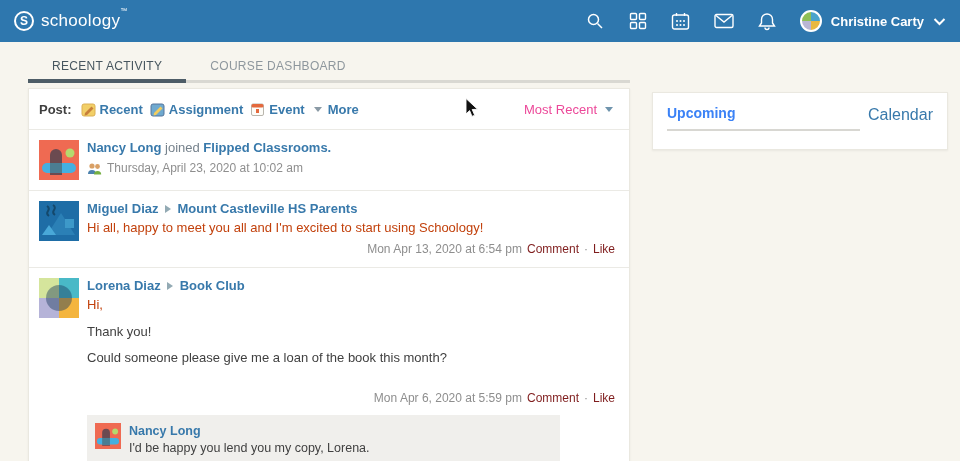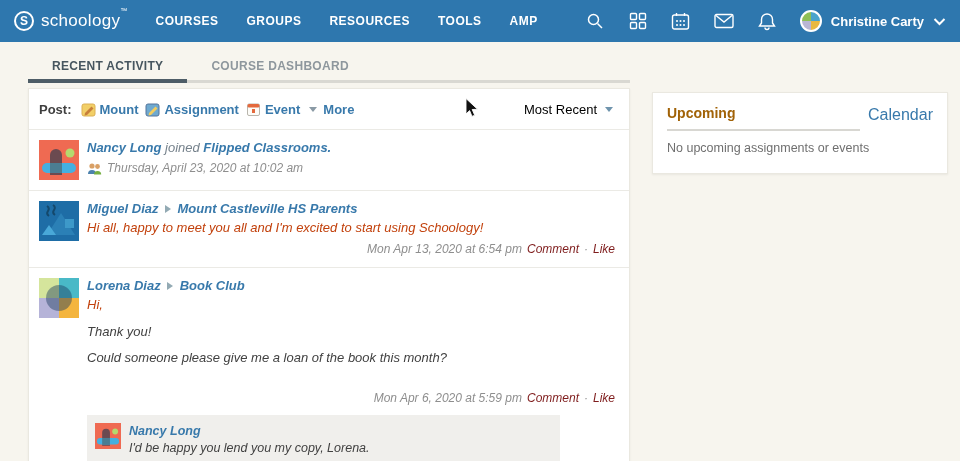--- a/index.html
+++ b/index.html
@@ -19,44 +19,44 @@
   .menu-item { color:#fff; font-size:12px; font-weight:bold; letter-spacing:.5px; cursor:pointer; }
   .nav-right { margin-left:auto; display:flex; align-items:center; gap:23px;text-align:right; }
   .nav-icon { width:20px; height:20px; display:flex; align-items:center; justify-content:center; cursor:pointer; }
   .user-chip { display:flex; align-items:center; gap:9px; cursor:pointer; }
   .nav-avatar { width:22px; height:22px; border-radius:50%; border:2px solid #fff;
      background:conic-gradient(#4aa3cc 0 25%, #e9b83f 0 50%, #b9b6d4 0 75%, #8fbf57 0 100%); }
   .user-name { color:#fff; font-size:13px; font-weight:bold; }
 
   
   .tabs { display:flex; margin:11px 0 0 28px; width:602px; border-bottom:3px solid #d9d8d2; }
-  .tab { font-size:12px; font-weight:bold; letter-spacing:.3px; color:#8e979d;
+  .tab { font-size:12px; font-weight:normal; letter-spacing:.3px; color:#8e979d;
          padding:6px 24px 6px; cursor:pointer; margin-bottom:-3px; border-bottom:3px solid transparent; }
   .tab.active { color:#47565f; border-bottom:4px solid #4e5d67; margin-bottom:-3.5px; }
 
   
   .content { display:flex; align-items:flex-start; margin:5px 0 0 28px; }
   .card { background:#fff; border:1px solid #eae8e0; box-shadow:0 1px 2px rgba(0,0,0,.06); }
   .feed-card { width:602px; min-height:375px; }
   .sidebar { margin-left:22px; width:296px; }
   .upcoming-card { margin-top:4px; padding:12px 14px 18px; }
 
   
   .post-bar { display:flex; align-items:flex-start; gap:7px; padding:13px 14px 12px 10px; }
   .post-label { font-size:13px; font-weight:bold; color:#3f3f3f; margin-right:2px; }
   .post-action { display:flex; align-items:center; gap:4px; color:#3879ab; font-weight:bold;
                  font-size:13px; cursor:pointer; }
   .caret-down { width:0; height:0; border-left:4px solid transparent; border-right:4px solid transparent;
                 border-top:5px solid #8a9aa5; margin:0 2px; }
-  .sort-control { margin-left:auto; display:flex; align-items:center; gap:6px; color:#000000;
+  .sort-control { margin-left:auto; display:flex; align-items:center; gap:6px; color:#ec4899;
                   font-size:13px; cursor:pointer; }
   .sort-control .caret-down { border-top-color:#6f94ad; }
 
   
-  .feed-item { display:flex; padding:10px 14px 10px 10px; border-top:1px solid #ebeae5;font-style:italic; }
+  .feed-item { display:flex; padding:10px 14px 10px 10px; border-top:1px solid #ebeae5; }
   .avatar { width:40px; height:40px; flex:none; }
   .item-body { margin-left:8px; flex:1; font-size:13px; color:#4a4a4a; line-height:1.25; }
   .byline { font-size:13px; }
   .author-link, .group-link { color:#3879ab; font-weight:bold; cursor:pointer; }
   .joined-verb { color:#76828c; }
   .arrow-sep { display:inline-block; width:0; height:0; border-left:6px solid #93aab4;
                border-top:4px solid transparent; border-bottom:4px solid transparent; margin:0 7px 0 6px; }
   .sub-line { display:flex; align-items:center; gap:5px; margin-top:5px; }
   .timestamp { color:#8e8e8e; font-size:12px; }
   .meta-row { margin-top:6px; display:flex; align-items:center; gap:5px;justify-content:flex-end; }
@@ -70,45 +70,38 @@
   .comment-box { background:#f0efec; margin:9px 55px 0 0; padding:8px 8px 7px; }
   .comment { display:flex; gap:8px; padding-bottom:10px; border-bottom:1px solid #dcdad4; }
   .comment-avatar { width:26px; height:26px; flex:none; }
   .comment-body { font-size:12.5px; line-height:1.3; }
   .comment-author { color:#3879ab; font-weight:bold; font-size:12.5px; cursor:pointer; }
   .comment-text { color:#414141; margin-top:1px; }
   .comment-meta { margin-top:3px; display:flex; gap:5px; align-items:center; }
 
   
   .upcoming-head { display:flex; align-items:flex-start; }
-  .upcoming-title { flex:1; font-size:14px; font-weight:bold; color:#a16207;
+  .upcoming-title { flex:1; font-size:14px; font-weight:bold; color:#3b82f6;
                     border-bottom:2px solid #d8d7d2; padding-bottom:8px; margin-right:8px; }
   .calendar-link { font-size:16px; color:#3879ab; cursor:pointer; padding-top:1px; }
   .empty-msg { margin-top:10px; font-size:12.5px; color:#6f6f6f; }
 
   
   .cursor { position:absolute; left:465px; top:98px; pointer-events:none; }
 </style>
 </head>
 <body>
 
 <div class="viewport">
 
   <header class="navbar">
     <div class="brand">
       <span class="s-logo">S</span>
       <span class="brand-name"><span>schoology</span><span class="brand-mark">™</span></span>
     </div>
-    <nav class="menu">
-      <span class="menu-item">COURSES</span>
-      <span class="menu-item">GROUPS</span>
-      <span class="menu-item">RESOURCES</span>
-      <span class="menu-item">TOOLS</span>
-      <span class="menu-item">AMP</span>
-    </nav>
     <div class="nav-right">
       <span class="nav-icon">
         <svg width="18" height="18" viewBox="0 0 18 18" fill="none" stroke="#fff" stroke-width="1.5">
             <circle cx="7.5" cy="7.5" r="5"></circle>
             <line x1="11.5" y1="11.5" x2="16" y2="16"></line>
           </svg>
       </span>
       <span class="nav-icon">
         <svg width="18" height="18" viewBox="0 0 18 18" fill="none" stroke="#fff" stroke-width="1.4">
             <rect x="1.5" y="1.5" width="6" height="6" rx="1"></rect>
@@ -165,21 +158,21 @@
 
     <section class="card feed-card">
 
       <div class="post-bar">
         <span class="post-label">Post:</span>
         <span class="post-action">
           <svg width="15" height="15" viewBox="0 0 15 15">
               <rect x="1" y="2" width="13" height="12" rx="2" fill="#f2cf67" stroke="#dcb054" stroke-width="1"></rect>
               <path d="M4 11 L10.5 4.5 L12.5 6.5 L6 13 L3.5 13.5 Z" fill="#c77f3a"></path>
             </svg>
-          <span>Mount</span>
+          <span>Recent</span>
         </span>
         <span class="post-action">
           <svg width="15" height="15" viewBox="0 0 15 15">
               <rect x="1" y="2" width="13" height="12" rx="2" fill="#6fa9cf" stroke="#54759c" stroke-width="1"></rect>
               <path d="M4 11 L10.5 4.5 L12.5 6.5 L6 13 L3.5 13.5 Z" fill="#f3cd5e"></path>
             </svg>
           <span>Assignment</span>
         </span>
         <span class="post-action">
           <svg width="15" height="15" viewBox="0 0 15 15">
@@ -294,21 +287,20 @@
         </div>
       </article>
     </section>
 
     <aside class="sidebar">
       <section class="card upcoming-card">
         <div class="upcoming-head">
           <span class="upcoming-title">Upcoming</span>
           <span class="calendar-link">Calendar</span>
         </div>
-        <div class="empty-msg">No upcoming assignments or events</div>
       </section>
     </aside>
   </div>
 
   <svg class="cursor" width="16" height="20" viewBox="0 0 16 20">
     <polygon points="1,0.5 1,16 4.6,12.6 7,18.4 9.7,17.2 7.2,11.5 12.6,11.3" fill="#111" stroke="#fff" stroke-width="0.9"></polygon>
   </svg>
 
 </div>
 

